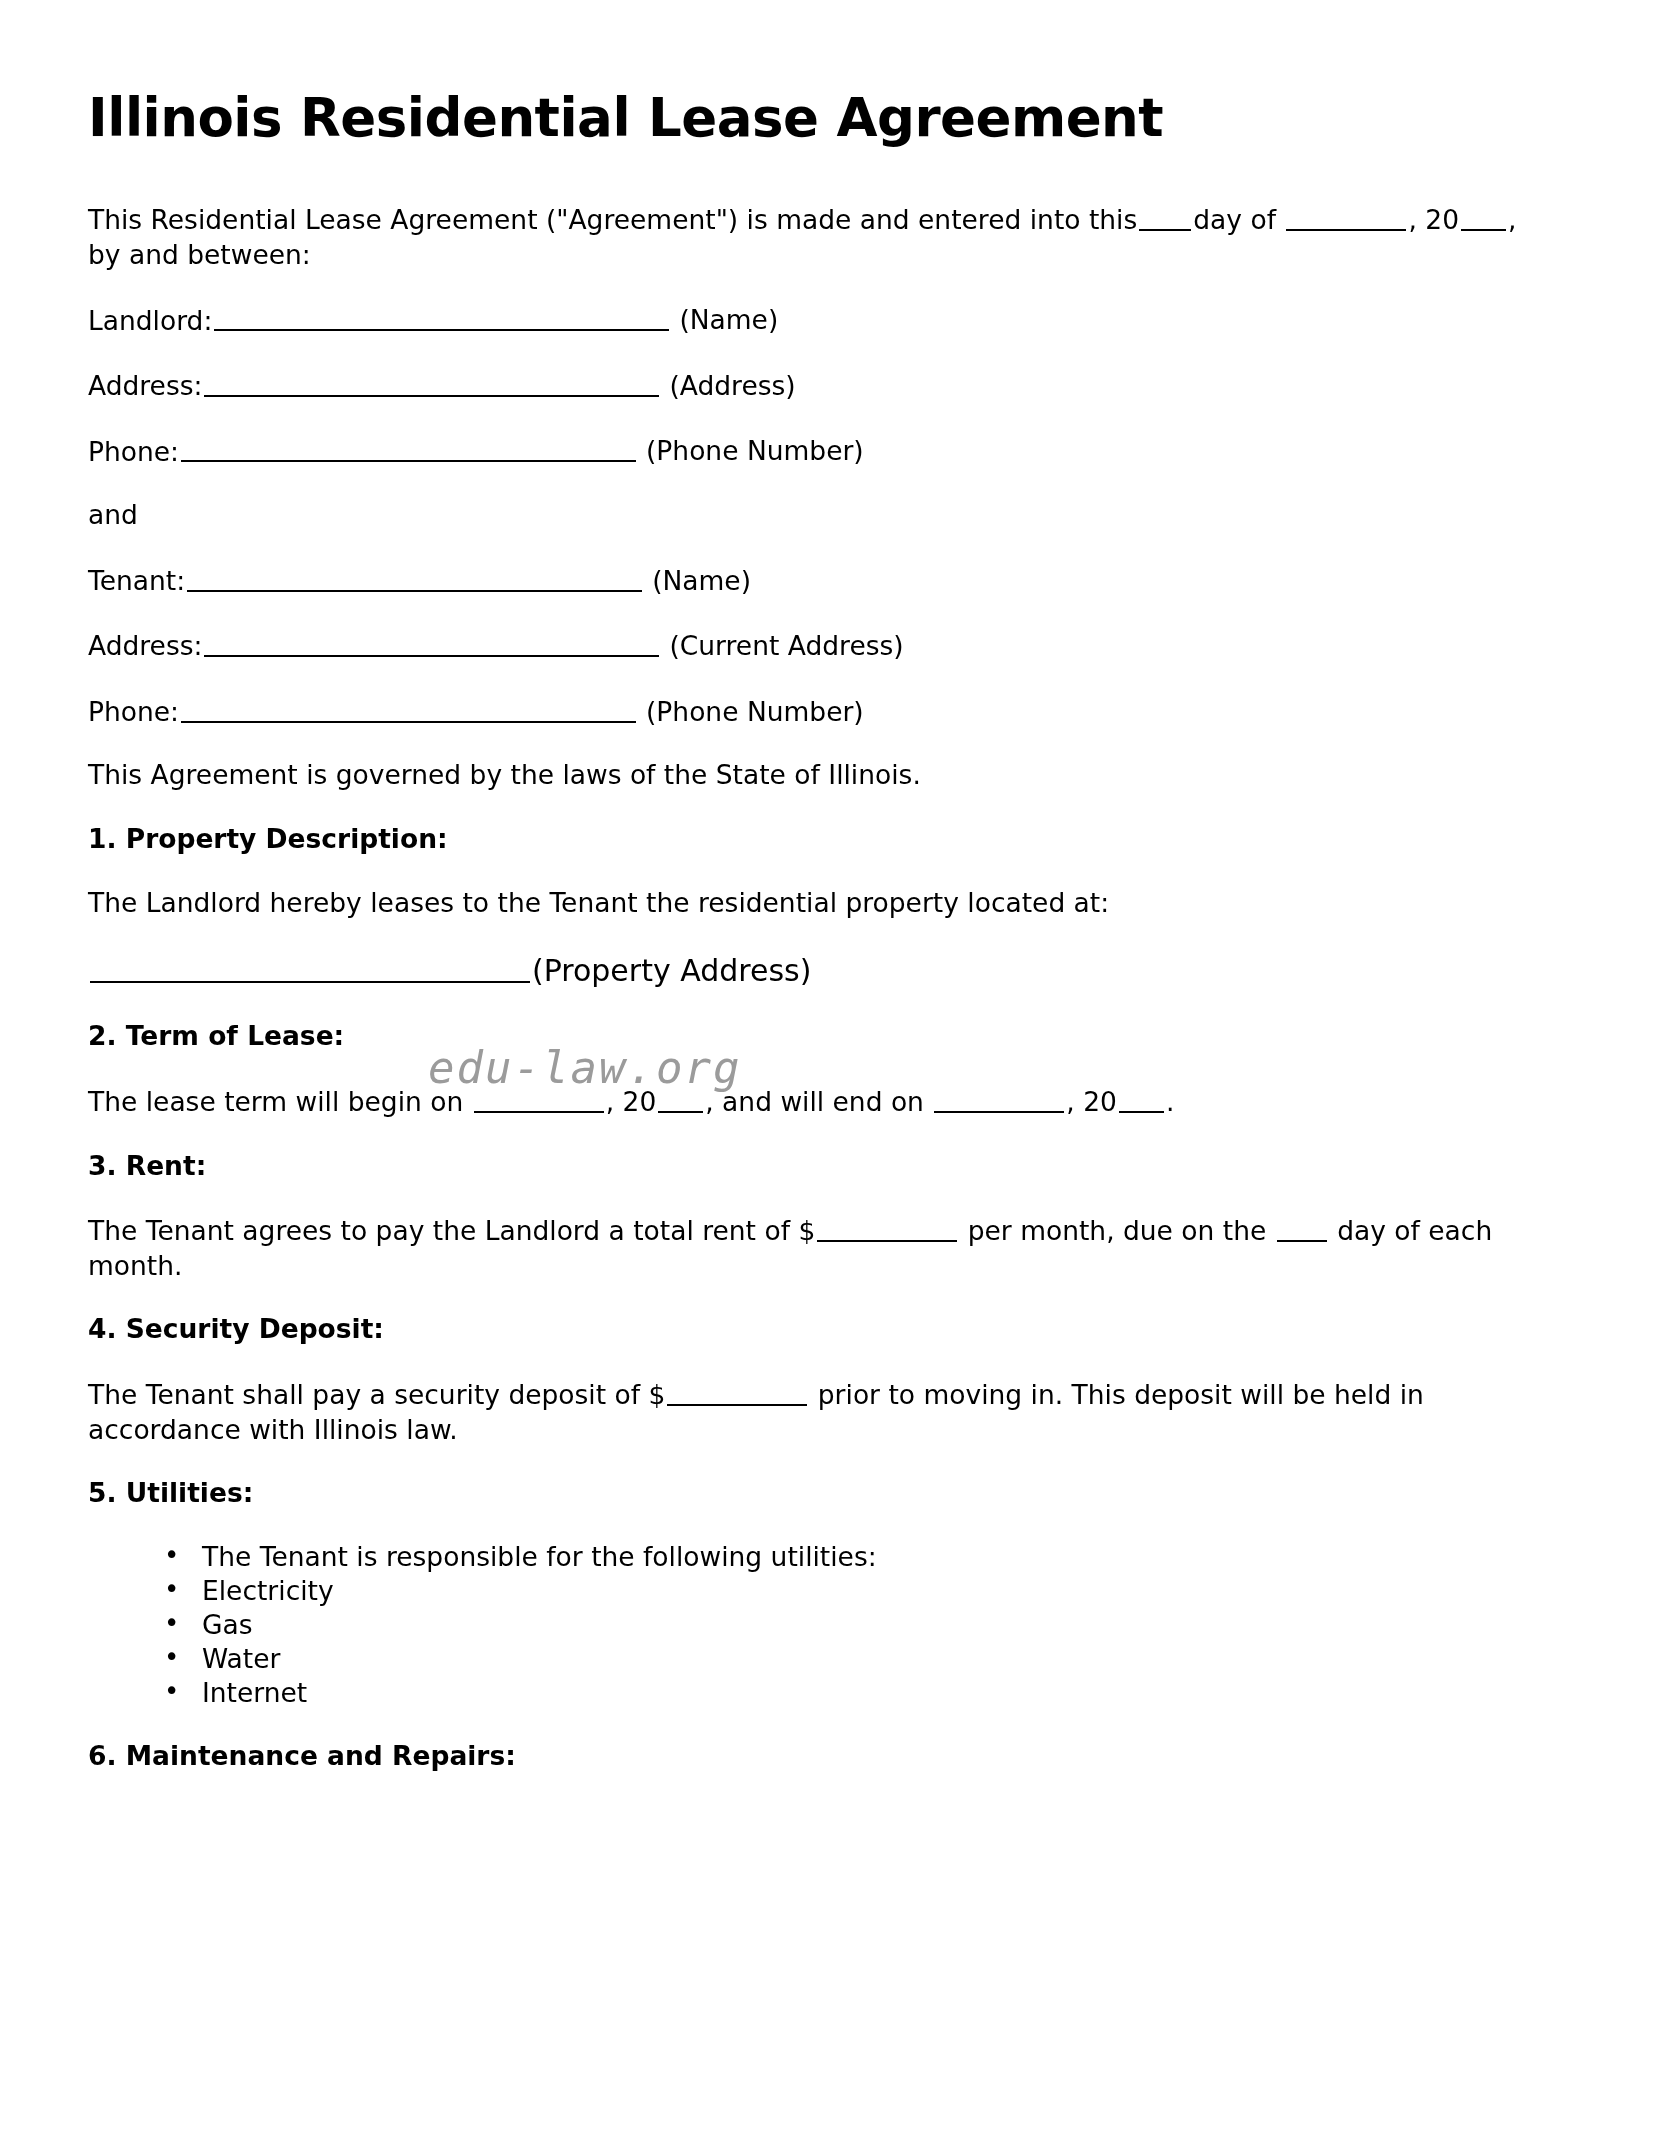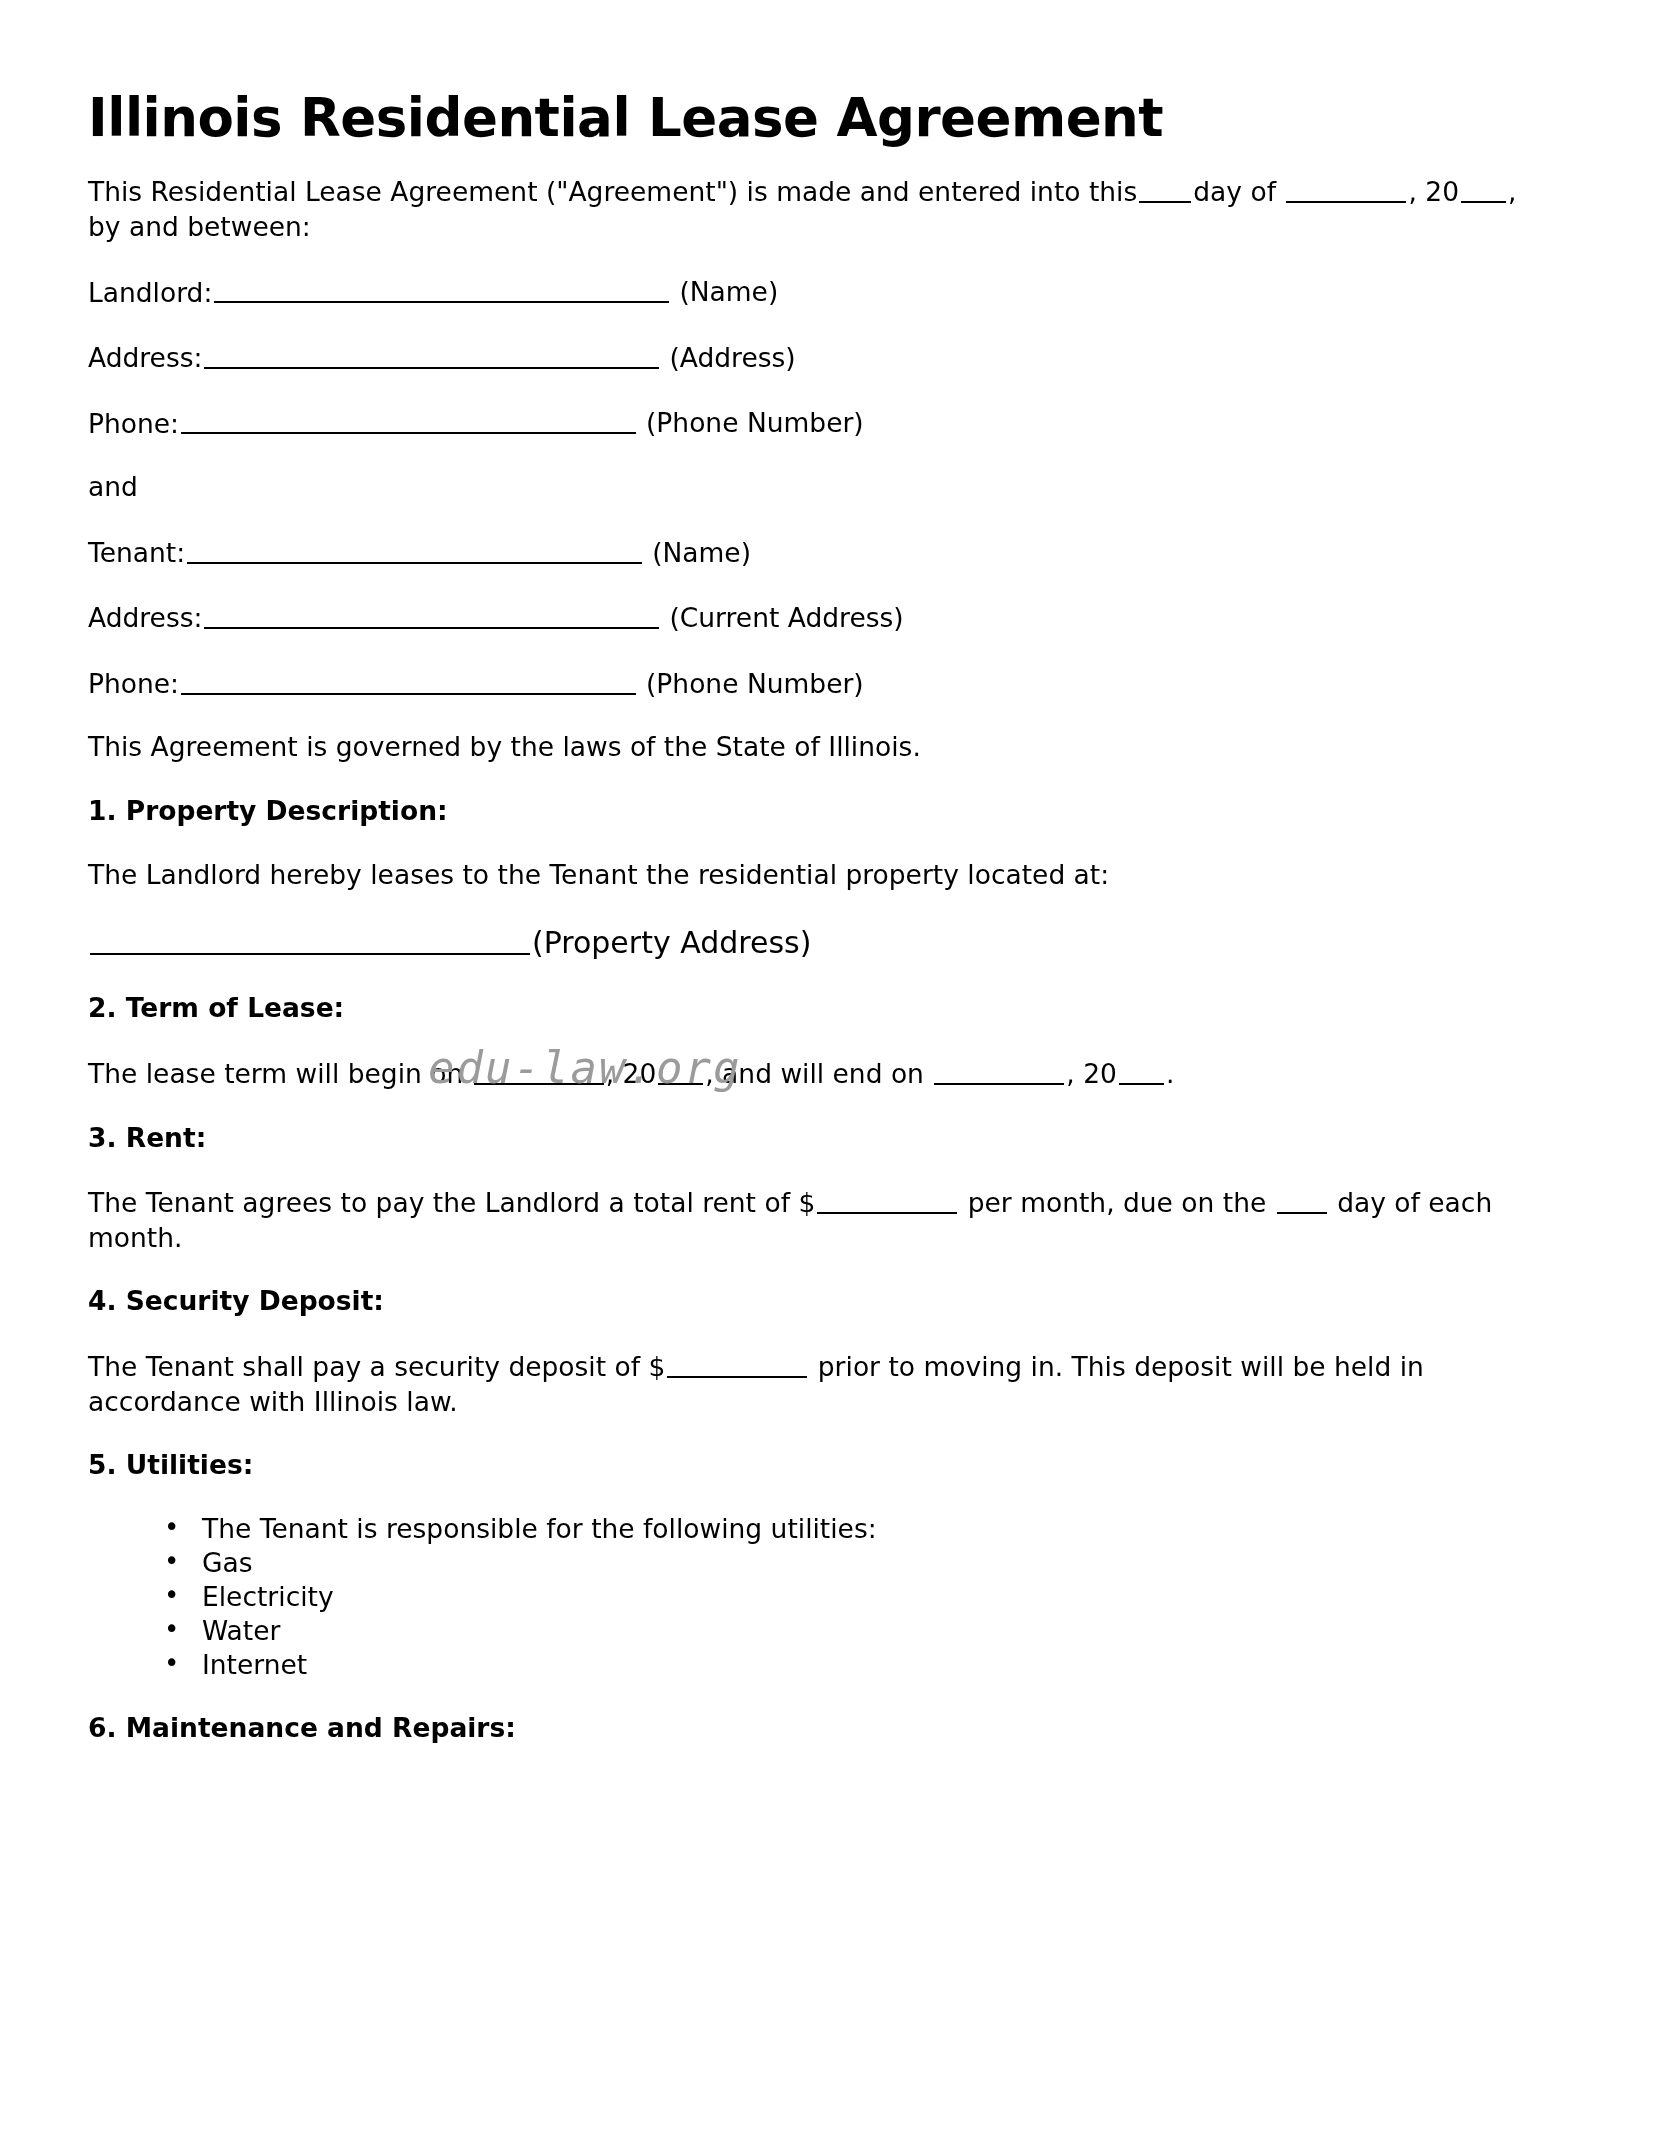--- a/index.html
+++ b/index.html
@@ -20,21 +20,21 @@
     box-sizing: border-box;
     width: 1664px;
     height: 2154px;
     padding: 88px 112px 0 88px;
     background: #ffffff;
   }
   .doc-title {
     font-size: 53px;
     font-weight: bold;
     letter-spacing: -0.5px;
-    margin: 0 0 26px 0;
+    margin: 0 0 54px 0;
     line-height: 1.12;
   }
   p.para {
     font-size: 26.5px;
     line-height: 1.31;
     margin: 0 0 29px 0;
     max-width: 1452px;
   }
   .party-line {
     font-size: 26.5px;
@@ -162,22 +162,22 @@
   <h2 class="section">3. Rent:</h2>
   <p class="para"><span>The Tenant agrees to pay the Landlord a total rent of $</span><span class="blank b-amt"></span> <span>per month, due on the</span>
   <span class="blank b-dayofmo"></span> <span>day of each month.</span></p>
 
   <h2 class="section">4. Security Deposit:</h2>
   <p class="para"><span>The Tenant shall pay a security deposit of $</span><span class="blank b-amt"></span> <span>prior to moving in. This deposit will be held in accordance with Illinois law.</span></p>
 
   <h2 class="section">5. Utilities:</h2>
   <ul class="bullets">
     <li>The Tenant is responsible for the following utilities:</li>
+    <li>Electricity</li>
     <li>Gas</li>
-    <li>Electricity</li>
     <li>Water</li>
     <li>Internet</li>
   </ul>
 
   <h2 class="section">6. Maintenance and Repairs:</h2>
 
   <div class="watermark">edu-law.org</div>
 
 </div>
 

